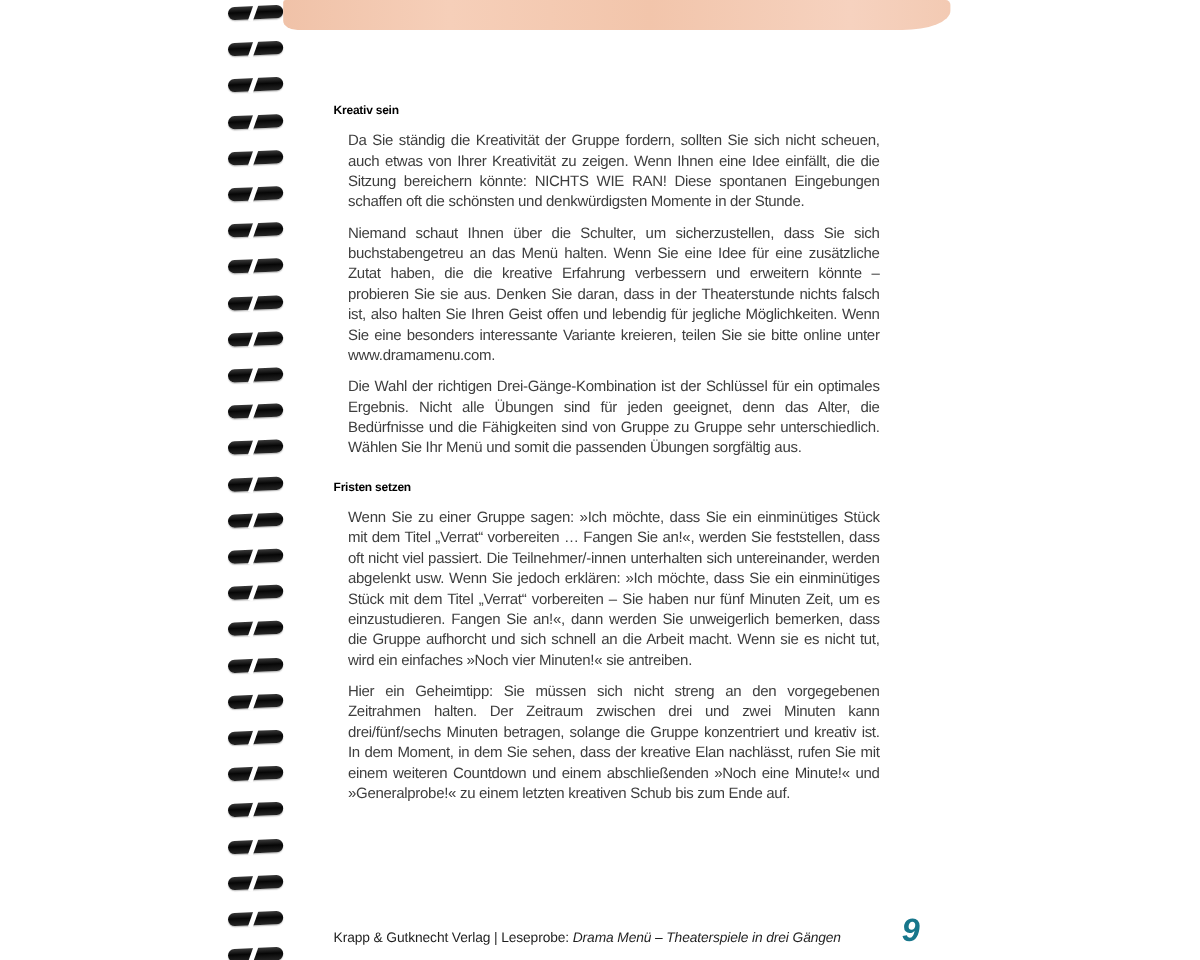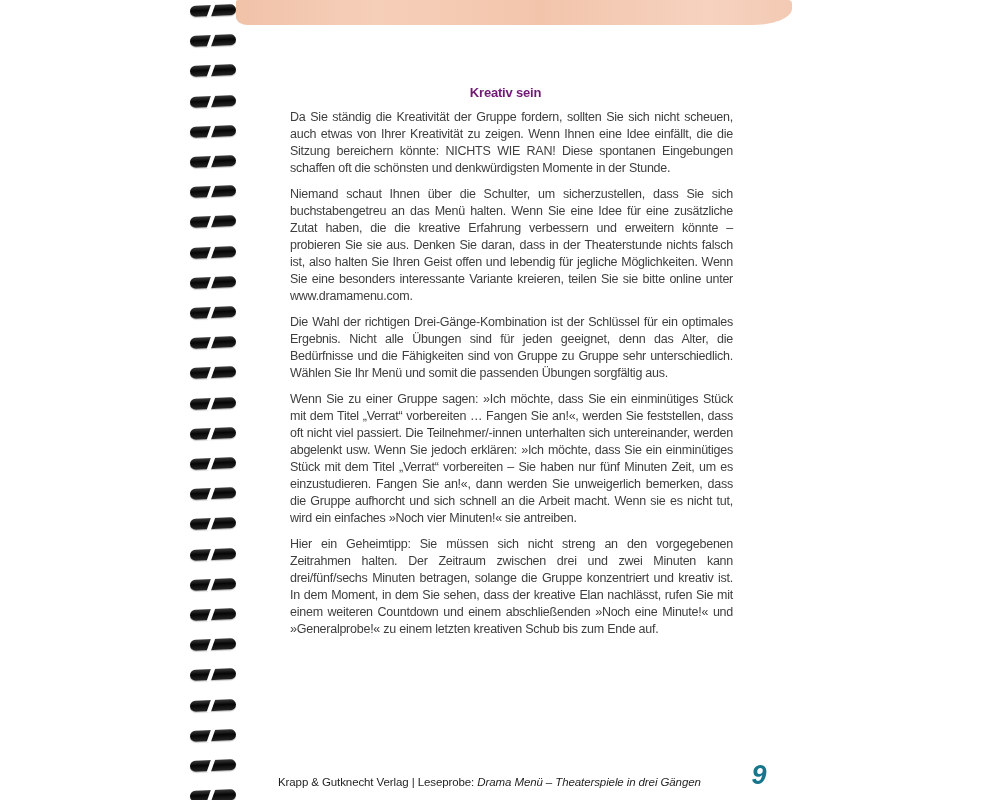--- a/index.html
+++ b/index.html
@@ -33,22 +33,22 @@
   }
 
   
   .content {
     position:absolute; left:278px; top:84px; width:455px;
     color:#3e3e3e; font-size:12.5px; line-height:17px;
     letter-spacing:-0.25px; text-align:justify;
     hyphens:auto; -webkit-hyphens:auto;
   }
   .content h2 {
-    color:#701a75; font-size:13px; font-weight:bold;
-    letter-spacing:-0.2px; margin:16px 0 7px 0; text-align:center; line-height:18px;
+    color:#000000; font-size:10px; font-weight:bold;
+    letter-spacing:-0.2px; margin:16px 0 7px 0; text-align:left; line-height:18px;
     hyphens:none;
   }
   .content h2:first-child { margin-top:0; }
   .content p { margin:0 0 9px 12px; }
 
   
   .footer {
     position:absolute; left:278px; top:776px; width:470px;
     color:#1f1f1f; font-size:11.5px; letter-spacing:-0.1px;
   }
@@ -96,20 +96,21 @@
 
   <div class="band"></div>
 
   <div class="content">
     <h2>Kreativ sein</h2>
     <p>Da Sie ständig die Kreativität der Gruppe fordern, sollten Sie sich nicht scheuen, auch etwas von Ihrer Kreativität zu zeigen. Wenn Ihnen eine Idee einfällt, die die Sitzung bereichern könnte: NICHTS WIE RAN! Diese spontanen Eingebungen schaffen oft die schönsten und denkwürdigsten Momente in der Stunde.</p>
     <p>Niemand schaut Ihnen über die Schulter, um sicherzustellen, dass Sie sich buchstabengetreu an das Menü halten. Wenn Sie eine Idee für eine zusätzliche Zutat haben, die die kreative Erfahrung verbessern und erweitern könnte – probieren Sie sie aus. Denken Sie daran, dass in der Theaterstunde nichts falsch ist, also halten Sie Ihren Geist offen und lebendig für jegliche Möglichkeiten. Wenn Sie eine besonders interessante Variante kreieren, teilen Sie sie bitte online unter www.dramamenu.com.</p>
 
     <p>Die Wahl der richtigen Drei-Gänge-Kombination ist der Schlüssel für ein optimales Ergebnis. Nicht alle Übungen sind für jeden geeignet, denn das Alter, die Bedürfnisse und die Fähigkeiten sind von Gruppe zu Gruppe sehr unterschiedlich. Wählen Sie Ihr Menü und somit die passenden Übungen sorgfältig aus.</p>
 
+    <h2>Fristen setzen</h2>
     <p>Wenn Sie zu einer Gruppe sagen: »Ich möchte, dass Sie ein einminütiges Stück mit dem Titel „Verrat“ vorbereiten … Fangen Sie an!«, werden Sie feststellen, dass oft nicht viel passiert. Die Teilnehmer/-innen unterhalten sich untereinander, werden abgelenkt usw. Wenn Sie jedoch erklären: »Ich möchte, dass Sie ein einminütiges Stück mit dem Titel „Verrat“ vorbereiten – Sie haben nur fünf Minuten Zeit, um es einzustudieren. Fangen Sie an!«,  dann werden Sie unweigerlich bemerken, dass die Gruppe aufhorcht und sich schnell an die Arbeit macht. Wenn sie es nicht tut, wird ein einfaches »Noch vier Minuten!« sie antreiben.</p>
     <p>Hier ein Geheimtipp: Sie müssen sich nicht streng an den vorgegebenen Zeitrahmen halten. Der Zeitraum zwischen drei und zwei Minuten kann drei/fünf/sechs Minuten betragen, solange die Gruppe konzentriert und kreativ ist. In dem Moment, in dem Sie sehen, dass der kreative Elan nachlässt, rufen Sie mit einem weiteren Countdown und einem abschließenden »Noch eine Minute!« und »Generalprobe!« zu einem letzten kreativen Schub bis zum Ende auf.</p>
   </div>
 
   <div class="footer"><span>Krapp &amp; Gutknecht Verlag | Leseprobe: </span><span class="italic">Drama Menü – Theaterspiele in drei Gängen</span></div>
 
   <div class="pagenum">9</div>
 
 </div>
 

